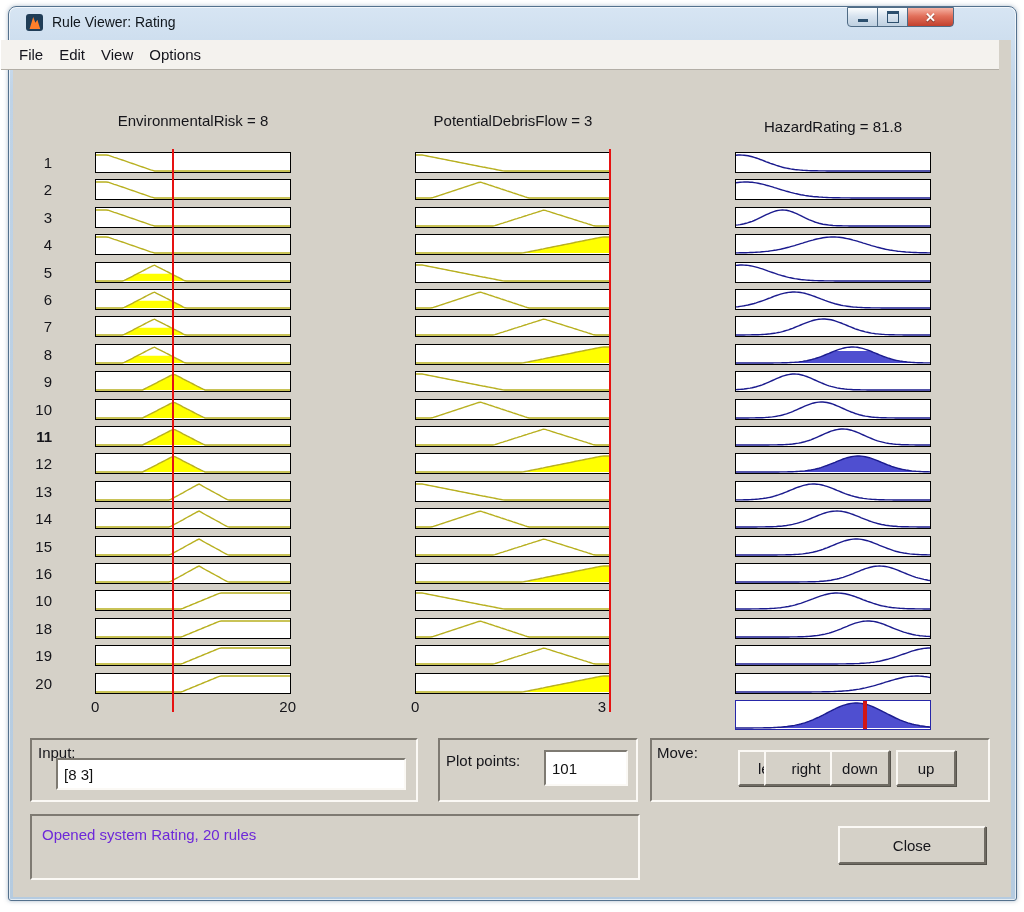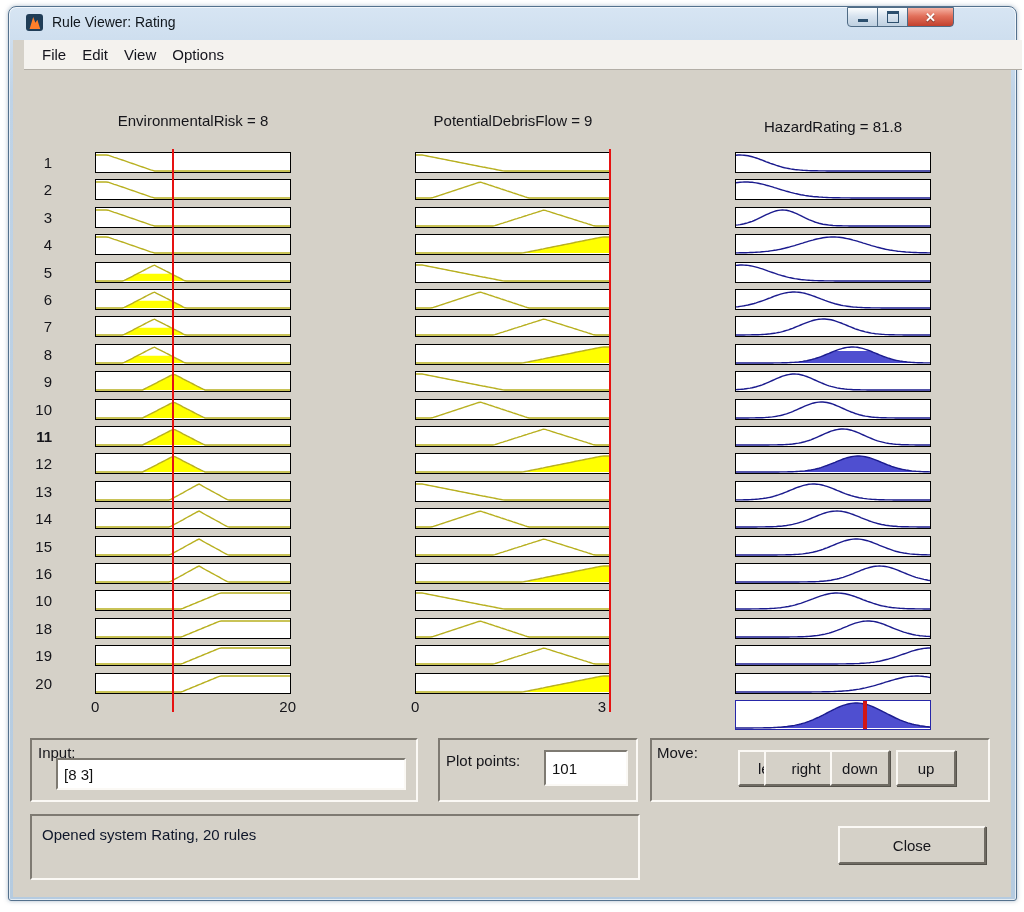--- a/index.html
+++ b/index.html
@@ -20,21 +20,21 @@
     display:flex;align-items:center;justify-content:center;
     background:linear-gradient(#fbfdfe,#d7e3ef 45%,#bfd0e0);cursor:pointer;}
   .wb.min{border-radius:0 0 0 4px;}
   .wb.close{width:47px;border-radius:0 0 4px 0;
     background:linear-gradient(#f6b3a4,#e2705b 45%,#c2402d);}
   .glyph-min{width:10px;height:3px;background:#2c4f6e;margin-top:7px;}
   .glyph-max{width:10px;height:8px;border:1px solid #2c4f6e;border-top:3px solid #2c4f6e;}
   .glyph-x{color:#fff;font-size:13px;font-weight:bold;line-height:1;text-shadow:0 1px 1px rgba(0,0,0,.45);}
 
   .client{position:absolute;left:13px;top:40px;width:998px;height:857px;background:#d5d1c8;}
-  .menubar{position:absolute;left:24px;top:40px;width:998px;height:30px;background:#f4f2ee;
+  .menubar{position:absolute;left:1px;top:40px;width:998px;height:30px;background:#f4f2ee;
     border-bottom:1px solid #b2aea6;display:flex;align-items:center;padding-left:10px;box-sizing:border-box;}
   .menu-item{font-size:15px;color:#14141c;padding:0 8px;cursor:default;}
 
   
   .col-header{position:absolute;width:196px;text-align:center;font-size:15px;color:#15151a;}
   .mfbox{position:absolute;width:196px;height:21px;background:#fff;border:1px solid #000;box-sizing:border-box;}
   .rule-num{position:absolute;left:18px;width:34px;text-align:right;font-size:15px;color:#15151a;cursor:pointer;}
   .axis-label{position:absolute;font-size:15px;color:#15151a;}
   .cursor{position:absolute;width:2px;background:#e61212;z-index:6;cursor:ew-resize;}
   .agg-box{position:absolute;left:735px;top:700px;width:196px;height:30px;background:#fff;
@@ -42,21 +42,21 @@
   .defuzz{position:absolute;top:0;bottom:0;width:4px;background:#d21616;z-index:7;}
 
   
   .sunken{position:absolute;border:2px solid;border-color:#7e7a72 #fbf9f5 #fbf9f5 #7e7a72;box-sizing:border-box;}
   .ctl-label{position:absolute;font-size:15px;color:#15151a;}
   .tfield{position:absolute;background:#fff;border:2px solid;border-color:#7e7a72 #fbf9f5 #fbf9f5 #7e7a72;
     font-family:"Liberation Sans",sans-serif;font-size:15px;color:#111;padding:0 6px;box-sizing:border-box;outline:none;}
   .btn3d{position:absolute;background:#d5d1c8;border:2px solid;border-color:#fbf9f5 #6f6b63 #6f6b63 #fbf9f5;
     box-shadow:1px 1px 0 #55524b;font-family:"Liberation Sans",sans-serif;font-size:15px;color:#15151a;
     display:flex;align-items:center;justify-content:center;cursor:pointer;box-sizing:border-box;}
-  .status-text{position:absolute;font-size:15px;color:#0f172a;}
+  .status-text{position:absolute;font-size:15px;color:#6d28d9;}
 </style>
 </head>
 <body>
 
 <div id="canvas">
 
   <div class="frame"></div>
 
   <div class="titlebar">
     <div class="app-icon">
@@ -79,21 +79,21 @@
 
   <div class="client"></div>
   <div class="menubar" id="menubar">
       <span class="menu-item">File</span>
       <span class="menu-item">Edit</span>
       <span class="menu-item">View</span>
       <span class="menu-item">Options</span>
     </div>
 
   <div class="col-header" style="left:95px;top:112px">EnvironmentalRisk = 8</div>
-  <div class="col-header" style="left:415px;top:112px">PotentialDebrisFlow = 9</div>
+  <div class="col-header" style="left:415px;top:112px">PotentialDebrisFlow = 3</div>
   <div class="col-header" style="left:735px;top:118px">HazardRating = 81.8</div>
 
   <div id="plots">
       <div class="rule-num" style="top: 154px;">1</div>
       <div class="mfbox" style="left: 95px; top: 152px;"><svg width="194" height="19">
           <polyline points="0.0,2.0 2.0,2.0 4.0,2.0 6.1,2.0 8.1,2.0 10.1,2.0 12.1,2.2 14.1,2.9 16.2,3.6 18.2,4.3 20.2,4.9 22.2,5.6 24.3,6.3 26.3,7.0 28.3,7.7 30.3,8.4 32.3,9.1 34.4,9.8 36.4,10.5 38.4,11.2 40.4,11.9 42.4,12.6 44.5,13.3 46.5,14.0 48.5,14.7 50.5,15.4 52.5,16.1 54.6,16.8 56.6,17.4 58.6,18.0 60.6,18.0 62.6,18.0 64.7,18.0 66.7,18.0 68.7,18.0 70.7,18.0 72.8,18.0 74.8,18.0 76.8,18.0 78.8,18.0 80.8,18.0 82.9,18.0 84.9,18.0 86.9,18.0 88.9,18.0 90.9,18.0 93.0,18.0 95.0,18.0 97.0,18.0 99.0,18.0 101.0,18.0 103.1,18.0 105.1,18.0 107.1,18.0 109.1,18.0 111.1,18.0 113.2,18.0 115.2,18.0 117.2,18.0 119.2,18.0 121.3,18.0 123.3,18.0 125.3,18.0 127.3,18.0 129.3,18.0 131.4,18.0 133.4,18.0 135.4,18.0 137.4,18.0 139.4,18.0 141.5,18.0 143.5,18.0 145.5,18.0 147.5,18.0 149.5,18.0 151.6,18.0 153.6,18.0 155.6,18.0 157.6,18.0 159.6,18.0 161.7,18.0 163.7,18.0 165.7,18.0 167.7,18.0 169.8,18.0 171.8,18.0 173.8,18.0 175.8,18.0 177.8,18.0 179.9,18.0 181.9,18.0 183.9,18.0 185.9,18.0 187.9,18.0 190.0,18.0 192.0,18.0 194.0,18.0" fill="none" stroke="#b8b020" stroke-width="1.4"></polyline>
         </svg></div>
       <div class="mfbox" style="left: 415px; top: 152px;"><svg width="194" height="19">
           <polyline points="0.0,2.0 2.0,2.0 4.0,2.0 6.1,2.0 8.1,2.4 10.1,2.8 12.1,3.2 14.1,3.6 16.2,4.0 18.2,4.4 20.2,4.8 22.2,5.2 24.3,5.6 26.3,6.0 28.3,6.4 30.3,6.8 32.3,7.2 34.4,7.6 36.4,8.0 38.4,8.4 40.4,8.8 42.4,9.2 44.5,9.6 46.5,10.0 48.5,10.4 50.5,10.8 52.5,11.2 54.6,11.6 56.6,12.0 58.6,12.4 60.6,12.8 62.6,13.2 64.7,13.6 66.7,14.0 68.7,14.3 70.7,14.7 72.8,15.1 74.8,15.5 76.8,15.9 78.8,16.3 80.8,16.7 82.9,17.1 84.9,17.5 86.9,17.9 88.9,18.0 90.9,18.0 93.0,18.0 95.0,18.0 97.0,18.0 99.0,18.0 101.0,18.0 103.1,18.0 105.1,18.0 107.1,18.0 109.1,18.0 111.1,18.0 113.2,18.0 115.2,18.0 117.2,18.0 119.2,18.0 121.3,18.0 123.3,18.0 125.3,18.0 127.3,18.0 129.3,18.0 131.4,18.0 133.4,18.0 135.4,18.0 137.4,18.0 139.4,18.0 141.5,18.0 143.5,18.0 145.5,18.0 147.5,18.0 149.5,18.0 151.6,18.0 153.6,18.0 155.6,18.0 157.6,18.0 159.6,18.0 161.7,18.0 163.7,18.0 165.7,18.0 167.7,18.0 169.8,18.0 171.8,18.0 173.8,18.0 175.8,18.0 177.8,18.0 179.9,18.0 181.9,18.0 183.9,18.0 185.9,18.0 187.9,18.0 190.0,18.0 192.0,18.0 194.0,18.0" fill="none" stroke="#b8b020" stroke-width="1.4"></polyline>
         </svg></div>

